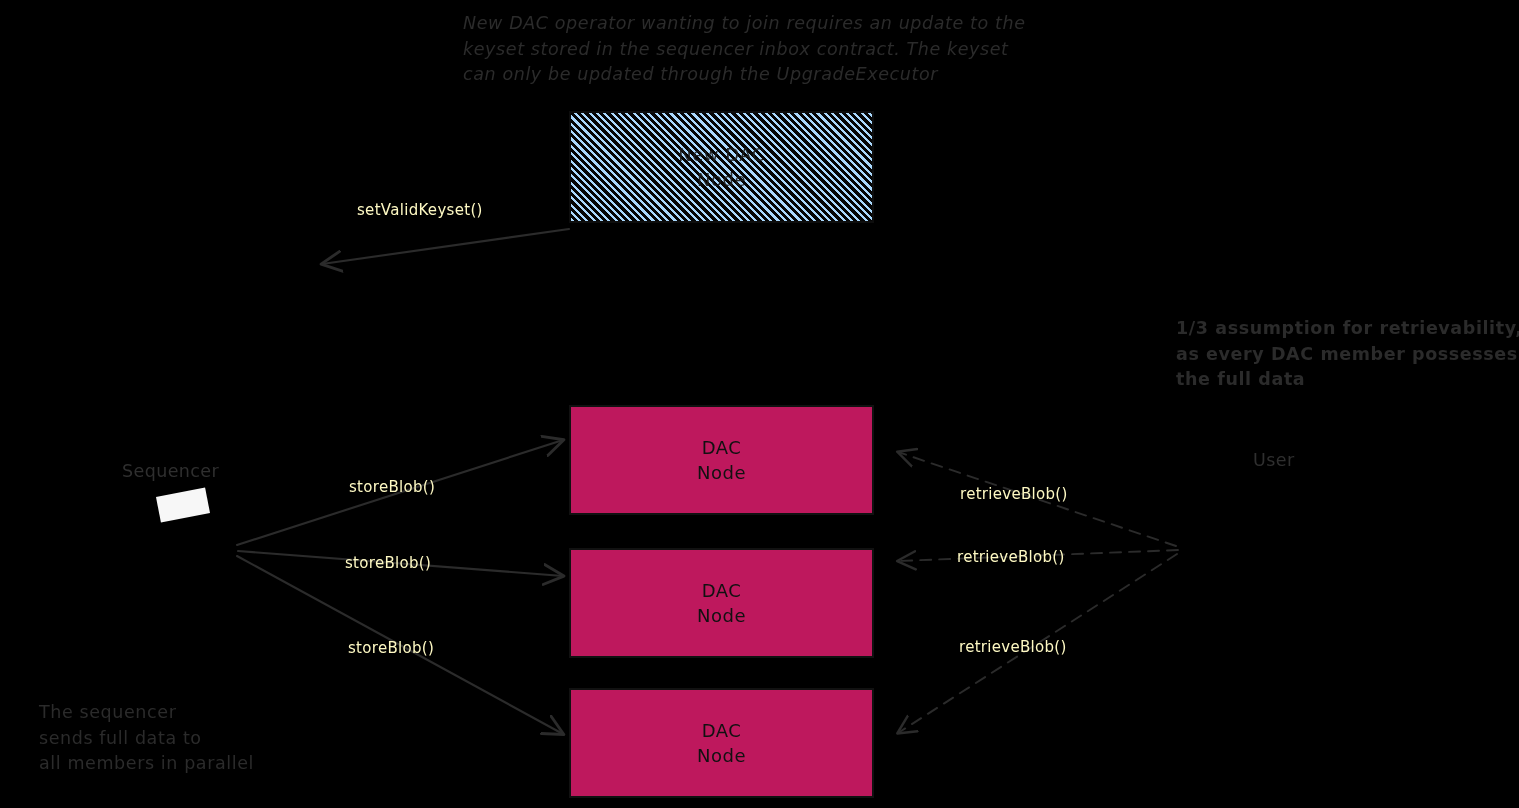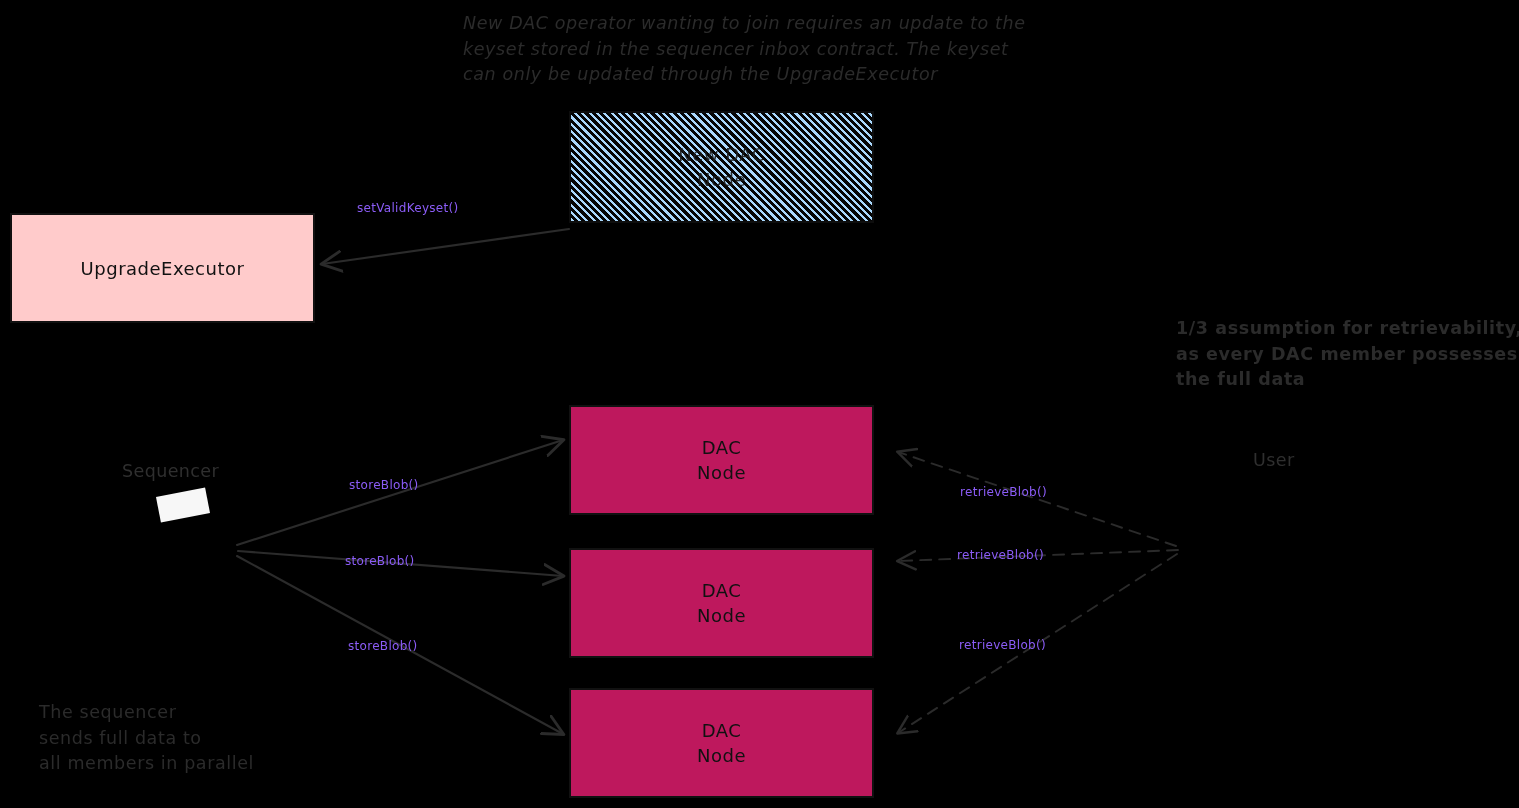--- a/index.html
+++ b/index.html
@@ -33,22 +33,22 @@
     letter-spacing: 0.6px;
     white-space: pre;
     font-family: "DejaVu Sans", sans-serif;
     font-weight: 400;
   }
   .annot-italic {
     font-style: italic;
   }
   .edge-label {
     position: absolute;
-    color: #8b5cf6;
-    font-size: 12px;
+    color: #fef9c3;
+    font-size: 15px;
     letter-spacing: 0.3px;
     white-space: nowrap;
     font-family: "DejaVu Sans", sans-serif;
   }
   .node-label {
     position: absolute;
     color: #2f2f2f;
     font-size: 17.5px;
     letter-spacing: 0.4px;
     white-space: nowrap;
@@ -149,23 +149,20 @@
 
   <div class="annot annot-italic" style="left:463px; top:11px; width:630px;">New DAC operator wanting to join requires an update to the
 keyset stored in the sequencer inbox contract. The keyset
 can only be updated through the UpgradeExecutor</div>
 
   <div class="box-hatched" style="left:569px; top:111px; width:305px; height:112px;">
     <div class="box-text">New DAC
 Node</div>
   </div>
 
-  <div class="box box-pink" style="left:10px; top:213px; width:305px; height:110px;">
-    <div class="box-text">UpgradeExecutor</div>
-  </div>
 
   <div class="edge-label" style="left:357px; top:201px;">setValidKeyset()</div>
 
   <div class="annot" style="left:1176px; top:316px; width:340px;font-weight:bold;">1/3 assumption for retrievability,
 as every DAC member possesses
 the full data</div>
 
   <div class="box box-blue" style="left:569px; top:405px; width:305px; height:110px;">
     <div class="box-text">DAC
 Node</div>

